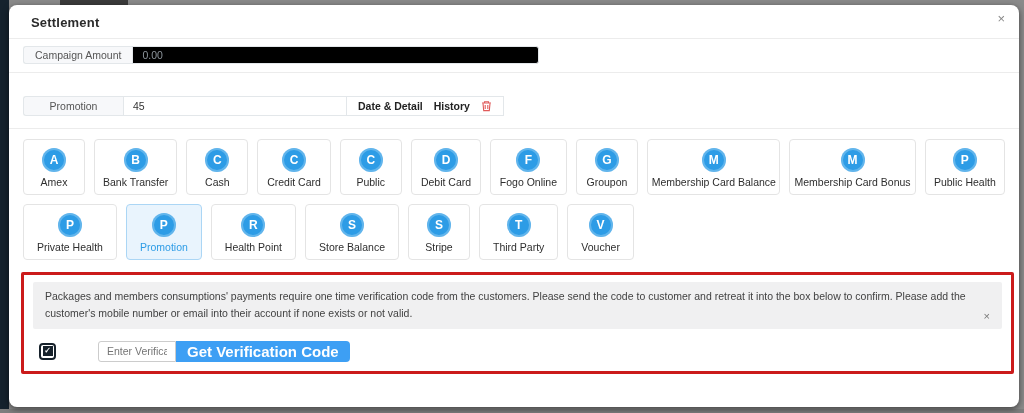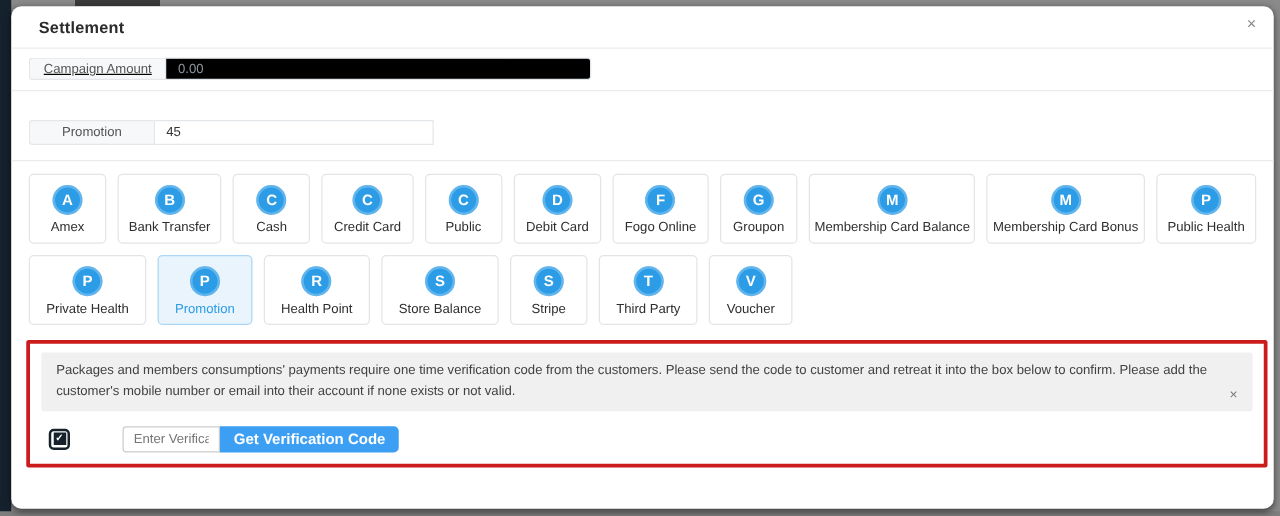--- a/index.html
+++ b/index.html
@@ -22,21 +22,21 @@
     overflow:hidden;
   }
 
   
   .m-header { padding:8px 20px 7px 22px; border-bottom:1px solid #ececec; position:relative; }
   .m-title { font-size:13px; font-weight:bold; color:#2b2b2b; letter-spacing:.2px; }
   .m-close { position:absolute; right:14px; top:7px; font-size:13px; color:#888; cursor:pointer; line-height:1; }
 
   
   .campaign-row { padding:7px 14px 8px; border-bottom:1px solid #ececec; }
-  .input-group { display:flex; width:450px; height:18px;text-decoration:underline; }
+  .input-group { display:flex; width:516px; height:18px; }
   .ig-label {
     background:#f7f8fa; border:1px solid #e3e7ea; border-right:none;
     border-radius:3px 0 0 3px; font-size:10.5px; color:#555;
     padding:0 11px; display:flex; align-items:center; white-space:nowrap;
   }
   .ig-input {
     flex:1; border:1px solid #e3e7ea; border-radius:0 3px 3px 0;
     background:#000000; font-size:10.5px; color:#8d959c; padding:0 9px;
     font-family:"Liberation Sans", sans-serif; outline:none;
   }
@@ -109,21 +109,21 @@
   .vlabel { font-size:10.5px; font-weight:bold; color:#1d1d1d; }
   .voptional { font-size:8.5px; color:#9a9a9a; margin-top:1px; }
   .v-group { display:flex; margin-left:42px; height:21px; }
   .v-input {
     width:78px; border:1px solid #ccc; border-radius:3px 0 0 3px;
     font-size:10.5px; color:#8d959c; padding:0 8px; outline:none;
     font-family:"Liberation Sans", sans-serif;
   }
   .v-btn {
     background:var(--verify-blue, #3d9ff4); color:#fff; border:none;
-    border-radius:0 4px 4px 0; font-size:12px; font-weight:bold;
+    border-radius:0 4px 4px 0; font-size:15px; font-weight:bold;
     padding:0 11px; cursor:pointer; font-family:"Liberation Sans", sans-serif;text-align:right;
   }
 </style>
 </head>
 <body>
 
 <div class="backdrop-left"></div>
 <div class="backdrop-tab"></div>
 <div class="backdrop-bottom"></div>
 
@@ -140,20 +140,34 @@
       <input class="ig-input" type="text" value="0.00" style="">
     </div>
   </div>
 
   <div class="totals">
   </div>
 
   <div class="promo-row">
     <span class="ig-label">Promotion</span>
     <input class="promo-input" type="text" value="45" style="">
+    <div class="detail-cell">
+      <span class="detail-link">Date &amp; Detail</span>
+      <span class="detail-link">History</span>
+      <span class="trash-icon">
+        <svg width="11" height="12" viewBox="0 0 11 12">
+          <g fill="none" stroke="#e05a5a" stroke-width="1.1">
+            <path d="M1 3h9"></path>
+              <path d="M3.5 3V1.7h4V3"></path>
+            <path d="M2 3.4l.7 7.2h5.6L9 3.4"></path>
+            <path d="M4.2 5v4M6.8 5v4"></path>
+          </g>
+        </svg>
+      </span>
+    </div>
   </div>
 
   <div class="section-divider"></div>
 
   <div class="tiles">
     <div class="tile-row">
         <div class="tile">
           <span class="circ">A</span>
           <span class="tlabel">Amex</span>
         </div>

